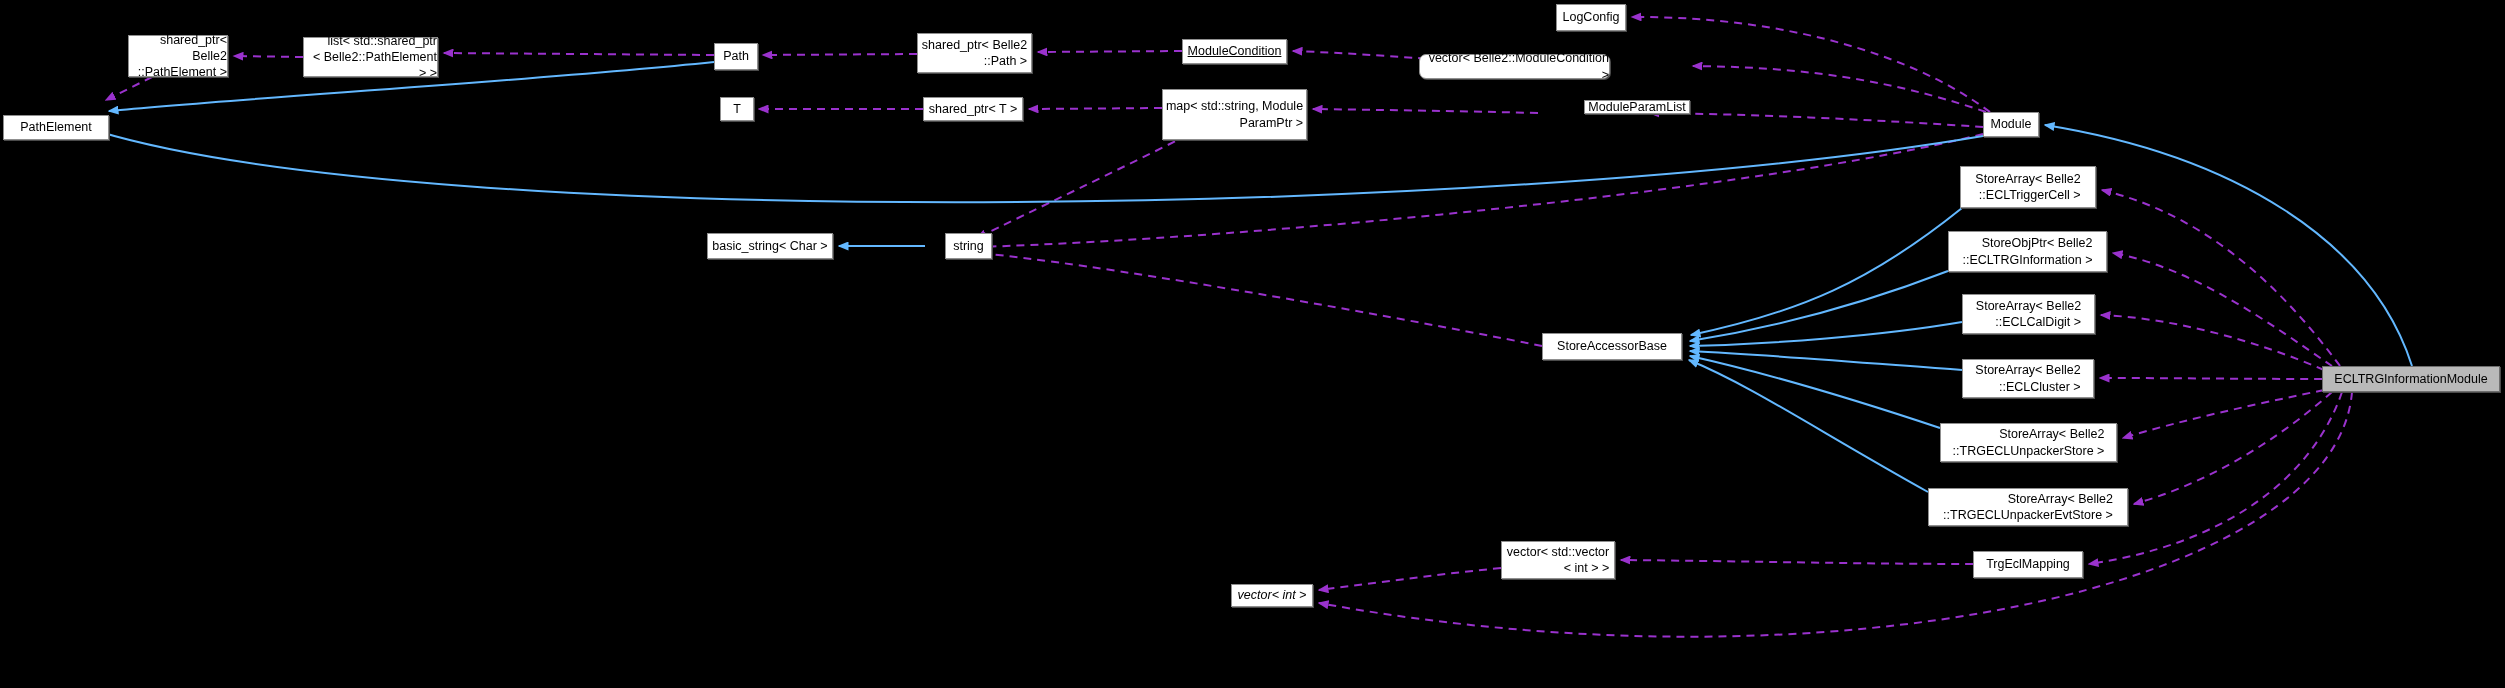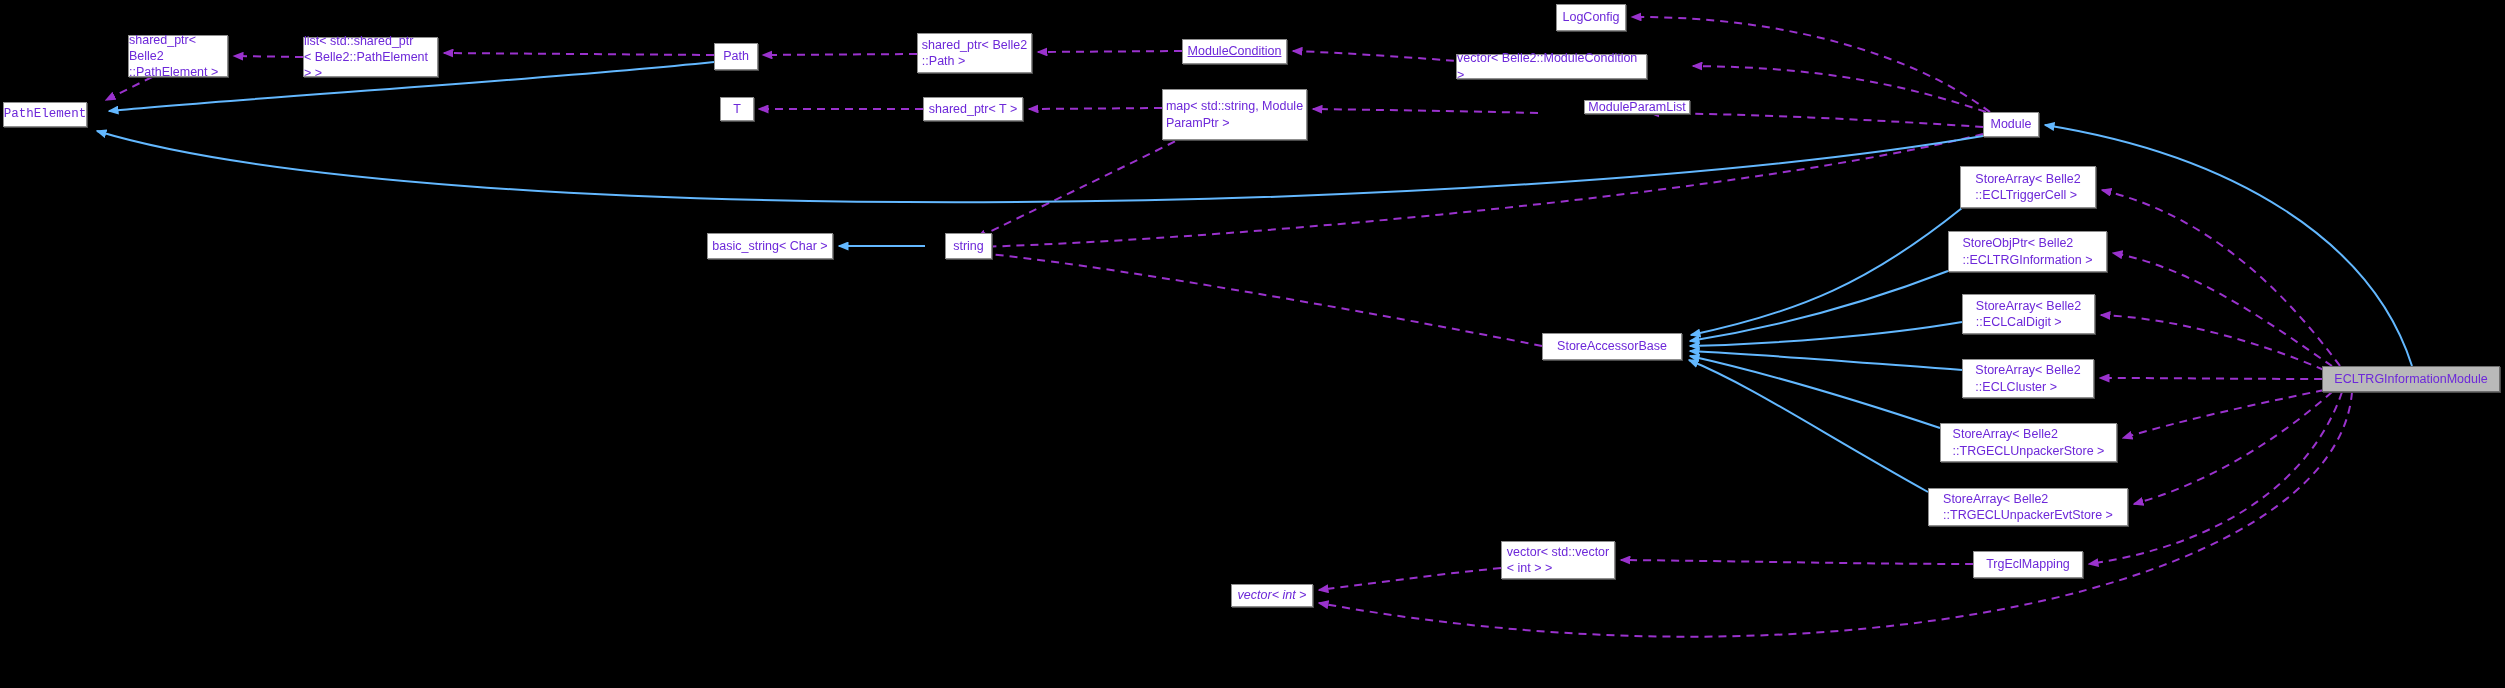--- a/index.html
+++ b/index.html
@@ -1,20 +1,20 @@
 <!DOCTYPE html>
 <html><head>
 <meta charset="utf-8">
 <style>
   html,body{margin:0;padding:0;background:#000;}
   #canvas{position:relative;width:2505px;height:688px;background:#000;overflow:hidden;
           font-family:"Liberation Sans","DejaVu Sans",sans-serif;}
   #edges{position:absolute;left:0;top:0;width:2505px;height:688px;}
-  .node{position:absolute;background:#ffffff;border:1px solid #8f8f8f;color:#6d28d9;
-        display:flex;align-items:center;justify-content:center;text-align:left;
+  .node{position:absolute;background:#ffffff;border:1px solid #8f8f8f;color:#000000;
+        display:flex;align-items:center;justify-content:center;text-align:right;
         font-size:12.5px;line-height:1.3;white-space:pre-line;box-sizing:border-box;
         box-shadow:1px 1px 0 #4a4a4a;}
   .node.main{background:#b9b9b9;border:1px solid #6e6e6e;font-weight:normal;}
 </style>
 </head>
 <body>
 
 <div id="canvas">
 
   <svg id="edges" viewBox="0 0 2505 688">
@@ -62,35 +62,35 @@
       <path d="M1962,208 C1870,282 1800,312 1691,335" marker-end="url(#ab)"></path>
       <path d="M1948,271 C1860,305 1772,328 1690,341" marker-end="url(#ab)"></path>
       <path d="M1962,322 C1880,336 1772,344 1690,346" marker-end="url(#ab)"></path>
       <path d="M1962,370 C1880,364 1772,355 1690,351" marker-end="url(#ab)"></path>
       <path d="M1940,428 C1850,398 1762,372 1690,356" marker-end="url(#ab)"></path>
       <path d="M1928,492 C1820,432 1752,386 1689,360" marker-end="url(#ab)"></path>
       <path d="M2412,366 C2372,240 2232,155 2045,125" marker-end="url(#ab)"></path>
     </g>
   </svg>
 
-  <div class="node" style="left:3px;top:102px;width:84px;height:25px;font-family:Liberation Mono, monospace;">PathElement</div>
+  <div class="node" style="left:3px;top:115px;width:106px;height:25px;">PathElement</div>
   <div class="node" style="left:128px;top:35px;width:100px;height:42px;">shared_ptr&lt; Belle2
 ::PathElement &gt;</div>
   <div class="node" style="left:303px;top:37px;width:135px;height:40px;">list&lt; std::shared_ptr
 &lt; Belle2::PathElement &gt; &gt;</div>
   <div class="node" style="left:714px;top:43px;width:44px;height:27px;">Path</div>
   <div class="node" style="left:720px;top:97px;width:34px;height:24px;">T</div>
   <div class="node" style="left:917px;top:33px;width:115px;height:40px;">shared_ptr&lt; Belle2
 ::Path &gt;</div>
   <div class="node" style="left:923px;top:97px;width:100px;height:24px;">shared_ptr&lt; T &gt;</div>
   <div class="node" style="left:1182px;top:39px;width:105px;height:25px;text-decoration:underline;">ModuleCondition</div>
   <div class="node" style="left:1162px;top:89px;width:145px;height:51px;">map&lt; std::string, Module
 ParamPtr &gt;</div>
   <div class="node" style="left:1556px;top:4px;width:70px;height:27px;">LogConfig</div>
-  <div class="node" style="left:1456px;top:54px;width:191px;height:25px;">vector&lt; Belle2::ModuleCondition &gt;</div>
+  <div class="node" style="left:1419px;top:54px;width:191px;height:25px;border-radius:7px;">vector&lt; Belle2::ModuleCondition &gt;</div>
   <div class="node" style="left:1584px;top:100px;width:106px;height:14px;">ModuleParamList</div>
   <div class="node" style="left:1983px;top:112px;width:56px;height:25px;">Module</div>
   <div class="node" style="left:1960px;top:166px;width:136px;height:42px;">StoreArray&lt; Belle2
 ::ECLTriggerCell &gt;</div>
   <div class="node" style="left:1948px;top:231px;width:159px;height:41px;">StoreObjPtr&lt; Belle2
 ::ECLTRGInformation &gt;</div>
   <div class="node" style="left:1962px;top:294px;width:133px;height:40px;">StoreArray&lt; Belle2
 ::ECLCalDigit &gt;</div>
   <div class="node" style="left:1962px;top:359px;width:132px;height:39px;">StoreArray&lt; Belle2
 ::ECLCluster &gt;</div>

